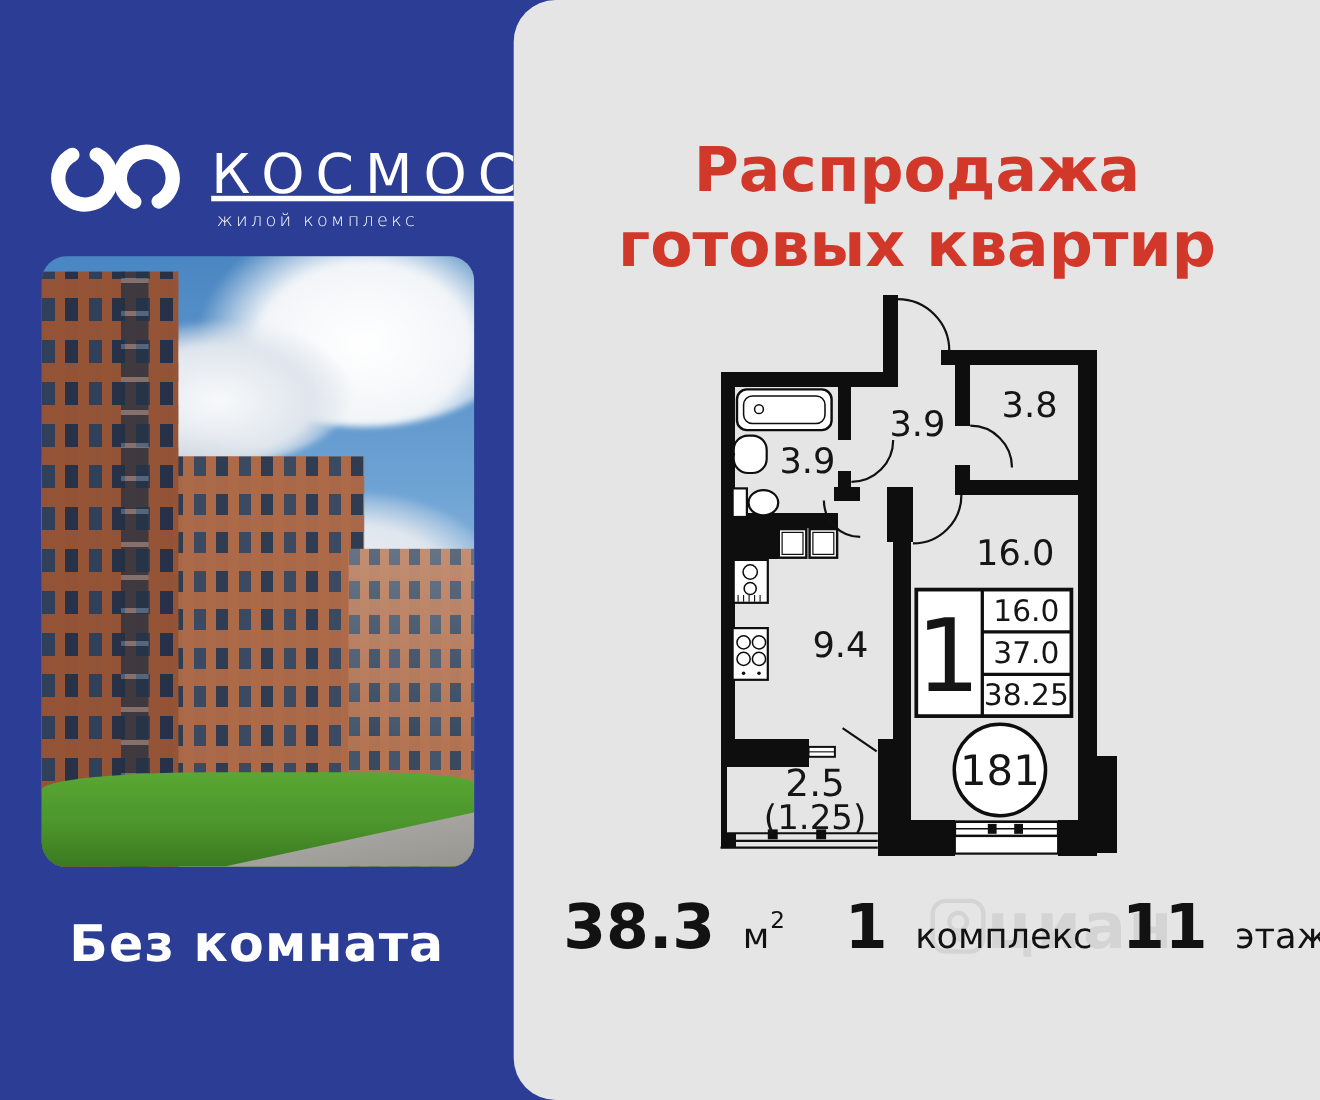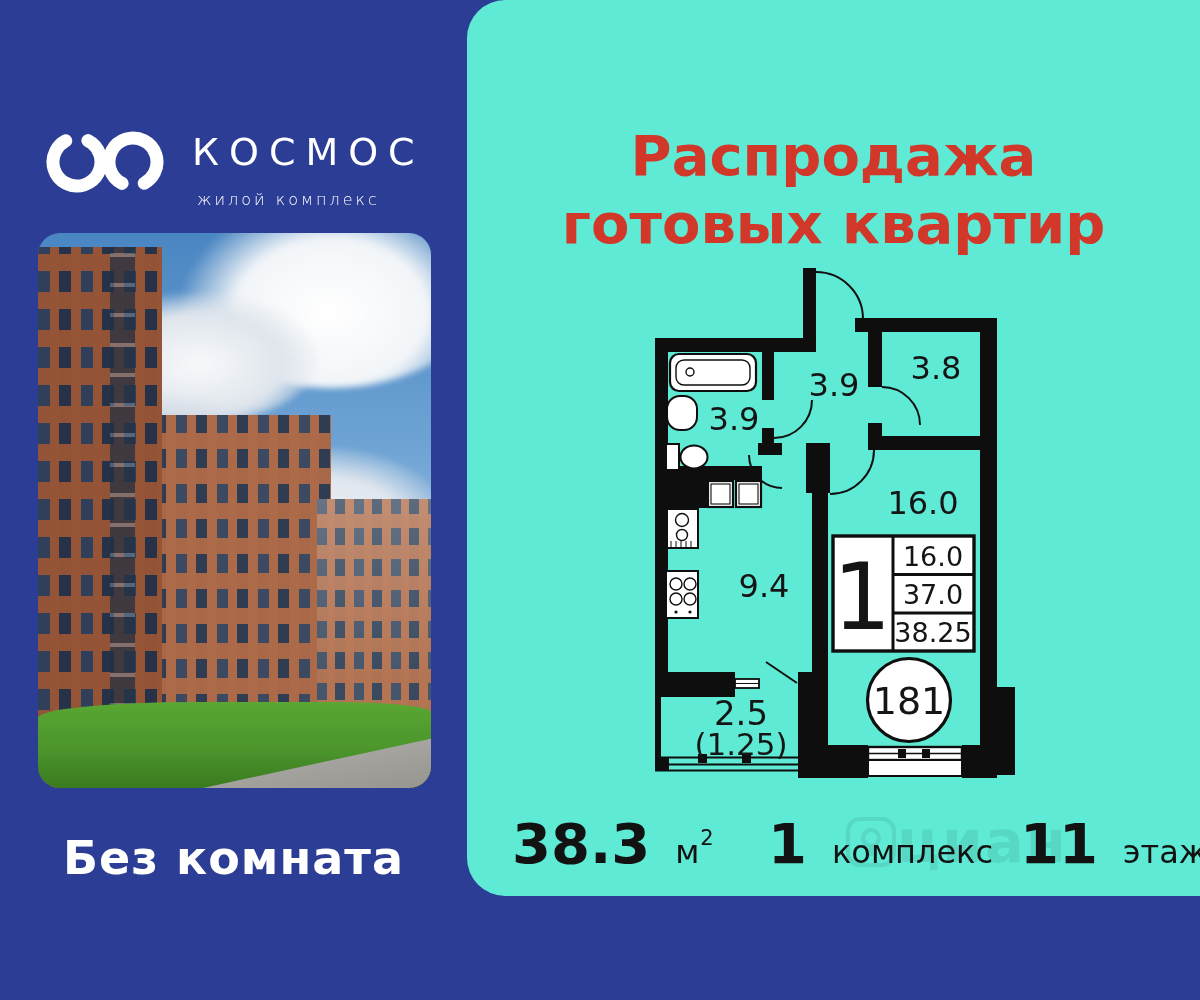--- a/index.html
+++ b/index.html
@@ -3,29 +3,29 @@
 <meta charset="utf-8">
 <style>
   html,body{margin:0;padding:0;}
   .stage{
     position:relative;width:1200px;height:1000px;overflow:hidden;
     background:#2b3d94;
     font-family:"DejaVu Sans","Liberation Sans",sans-serif;
   }
   
   .panel{
-    position:absolute;left:467px;top:0;width:733px;height:896px;
-    background:#5eead4;border-radius:38px 0 0 38px;
+    position:absolute;left:467px;top:0;width:733px;height:1000px;
+    background:#e5e5e5;border-radius:38px 0 0 38px;
   }
   
   .brand{position:absolute;left:45px;top:128px;width:400px;height:80px;}
   .brand svg.inf{position:absolute;left:0;top:3px;}
   .brand-name{
     position:absolute;left:147px;top:5px;color:#fff;
-    font-size:38px;font-weight:400;letter-spacing:10px;line-height:1;
+    font-size:50px;font-weight:400;letter-spacing:10px;line-height:1;text-decoration:underline;
   }
   .brand-sub{
     position:absolute;left:152px;top:62px;color:#fff;
     font-size:16px;font-weight:300;letter-spacing:3px;
   }
   
   .photo{
     position:absolute;left:38px;top:233px;width:393px;height:555px;
     border-radius:22px;overflow:hidden;
     background:linear-gradient(180deg,#4a86c2 0%,#6ea3d4 38%,#93bcde 62%,#b3cde6 78%);

